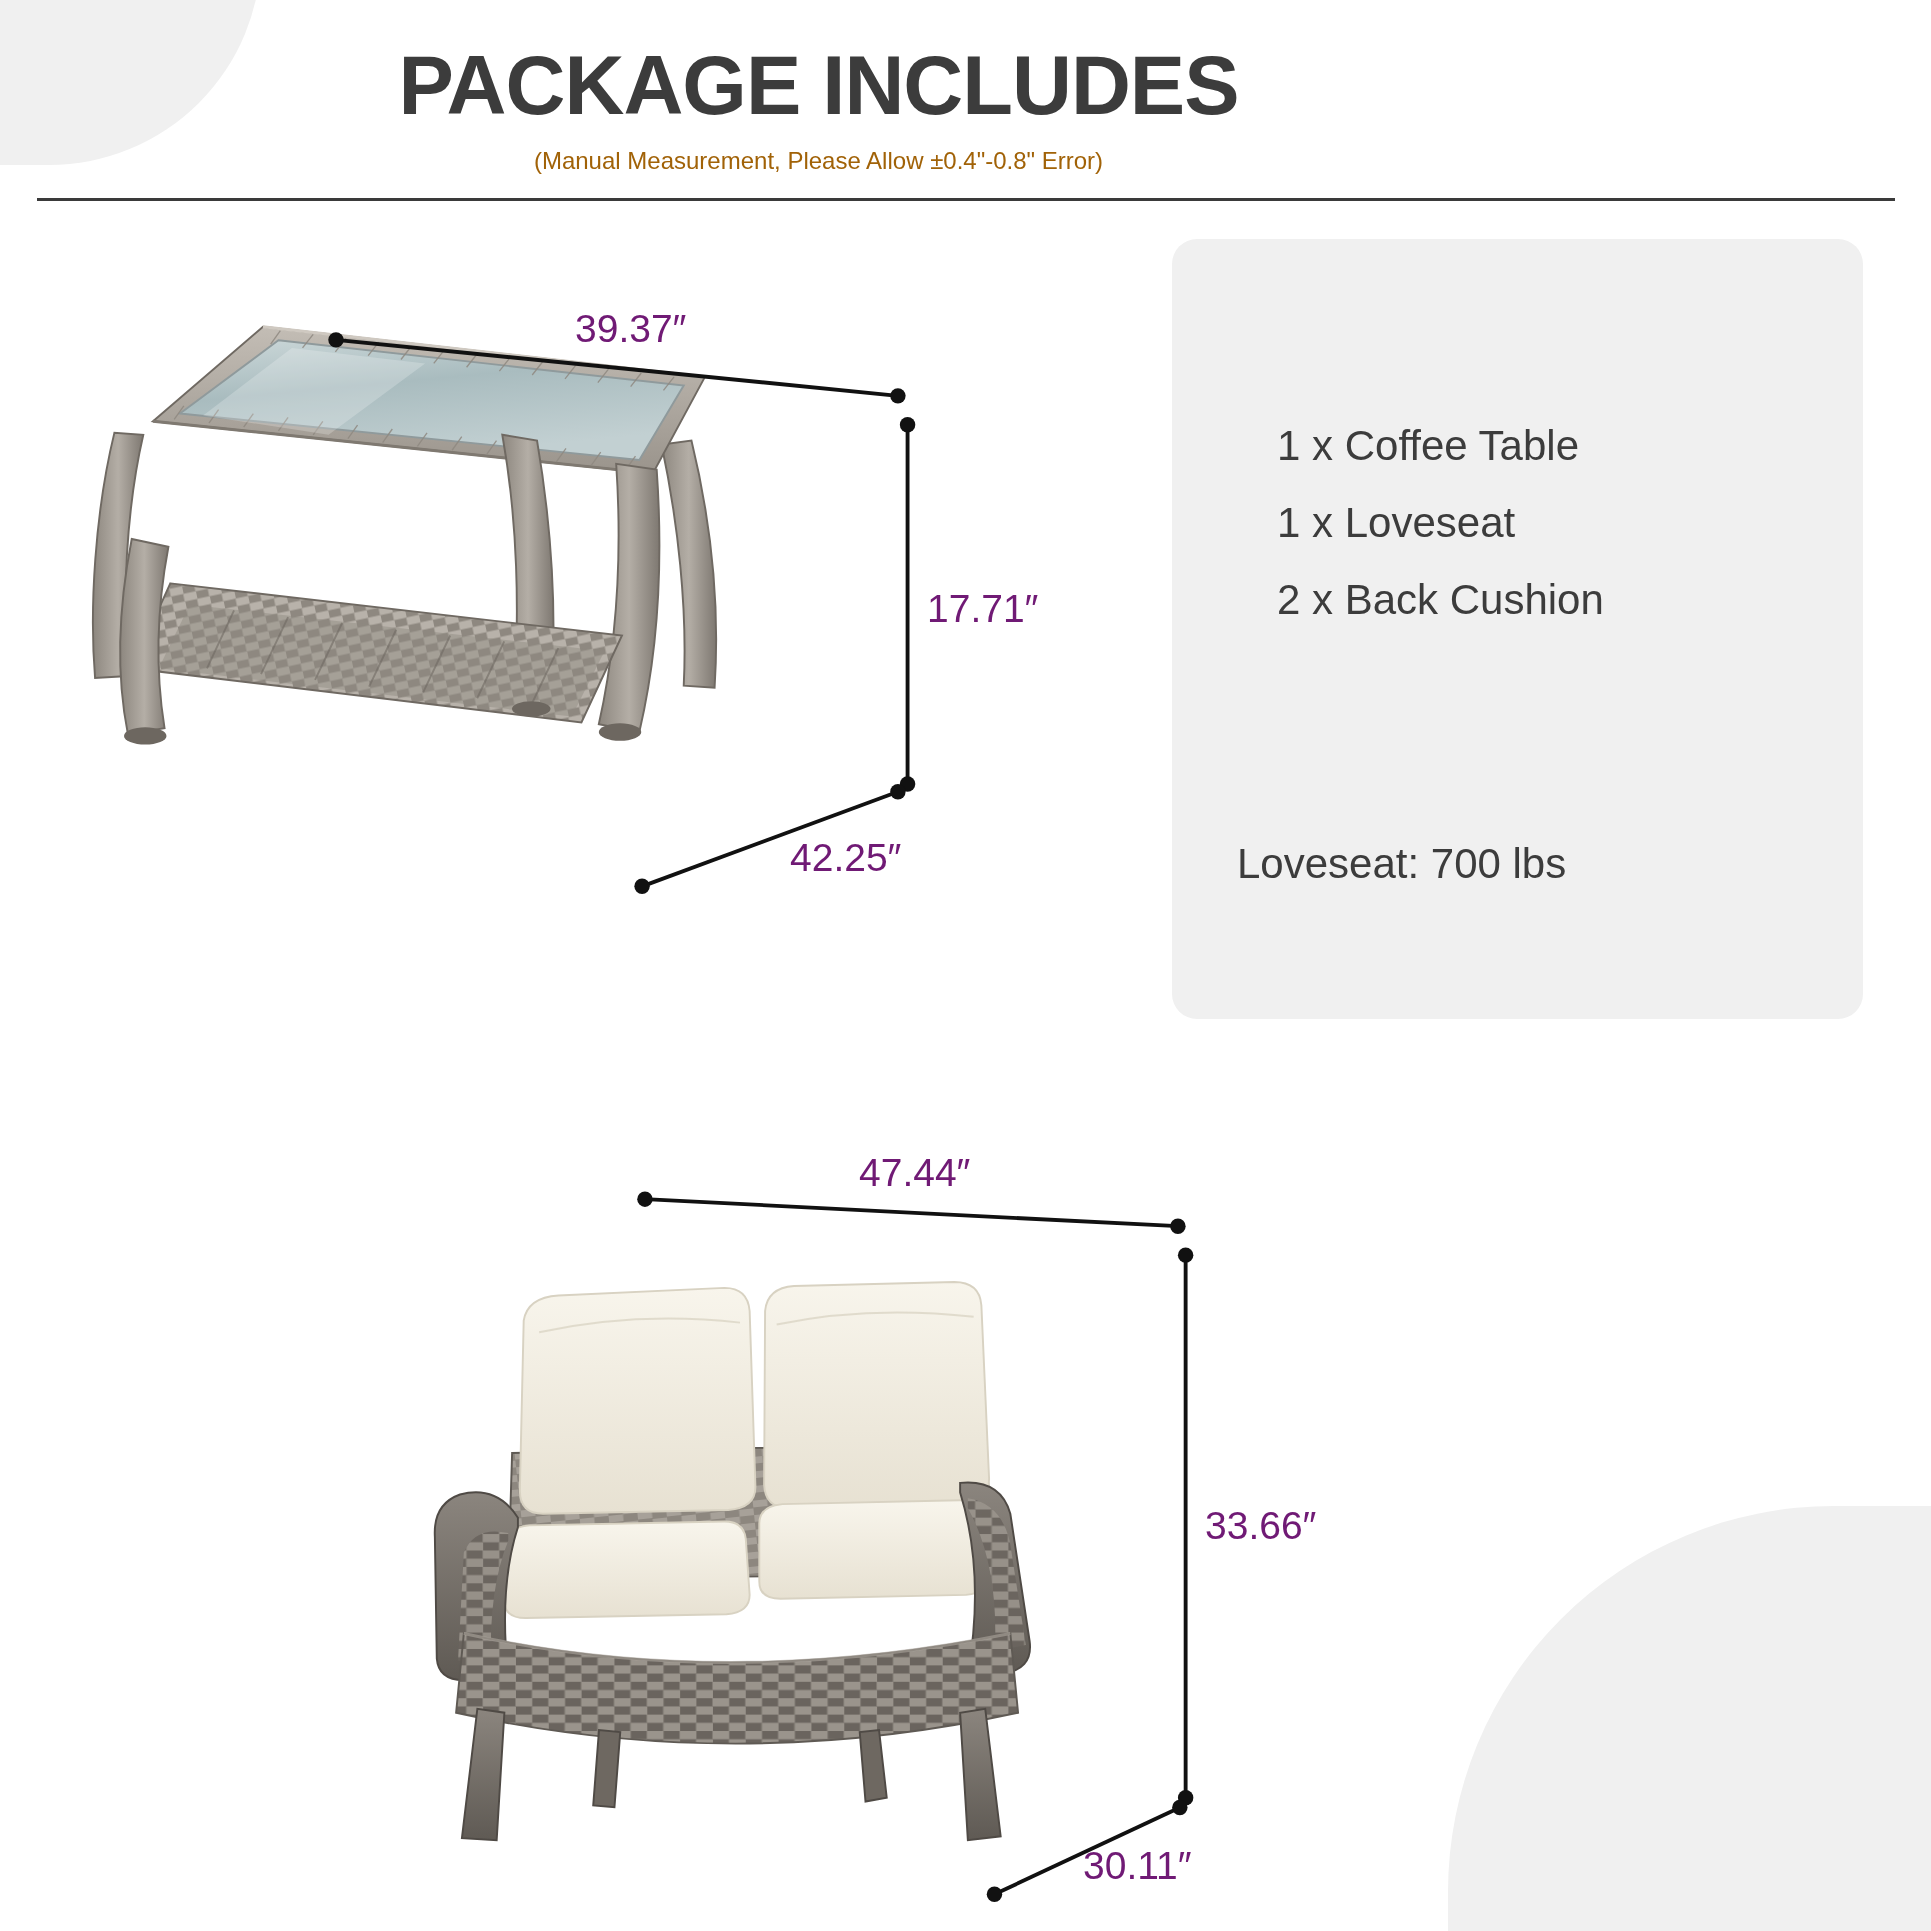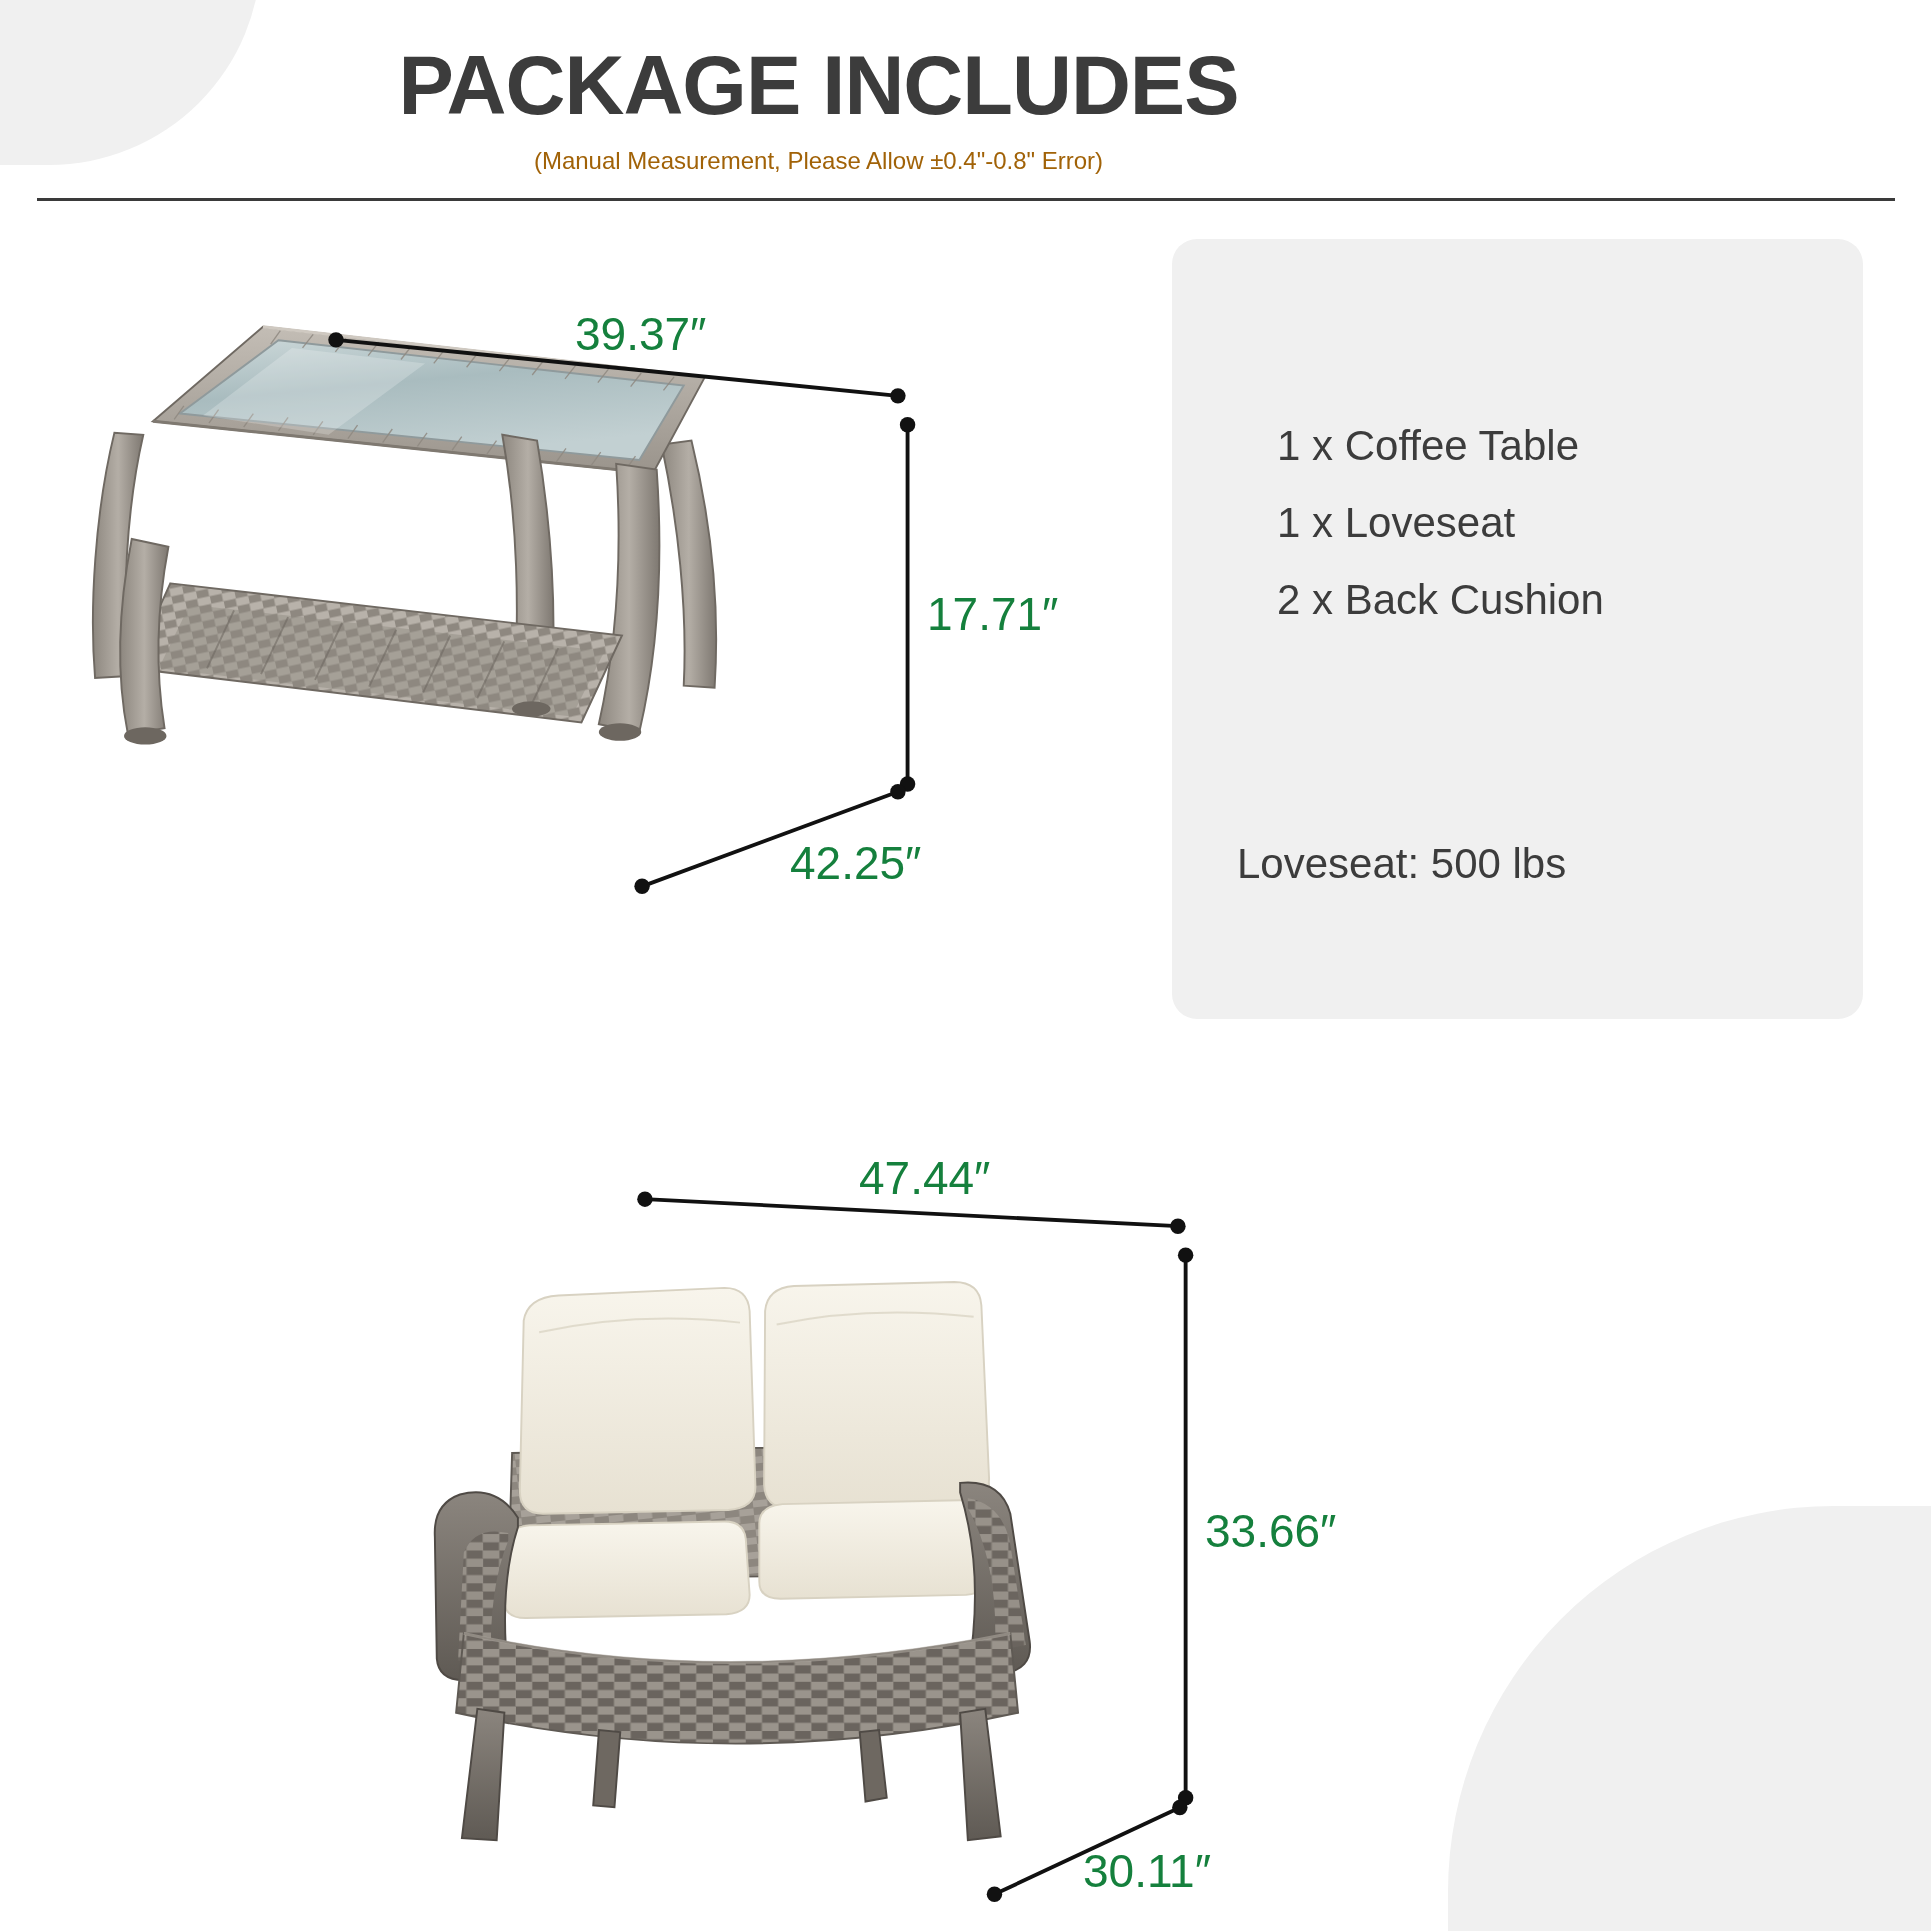--- a/index.html
+++ b/index.html
@@ -109,22 +109,22 @@
     top: 840px;
     font-size: 42px;
     color: #3c3c3c;
     z-index: 3;
     white-space: nowrap;
   }
 
   
   .dim {
     position: absolute;
-    font-size: 46px;
-    color: #15803d;
+    font-size: 39px;
+    color: #701a75;
     z-index: 6;
     white-space: nowrap;
   }
 
   
   svg.layer {
     position: absolute;
     left: 0;
     top: 0;
     width: 1931px;
@@ -150,21 +150,21 @@
 <div class="rule"></div>
 
 <div class="panel"></div>
 <div class="panel-h includes">SET INCLUDES</div>
 <ul class="panel-list">
   <li>1 x Coffee Table</li>
   <li>1 x Loveseat</li>
   <li>2 x Back Cushion</li>
 </ul>
 <div class="panel-h weight">WEIGHT CAPACITY</div>
-<div class="panel-weight-val">Loveseat: 500 lbs</div>
+<div class="panel-weight-val">Loveseat: 700 lbs</div>
 
 <svg class="art" style="left:39px; top:319px;" width="888" height="579" viewBox="0 0 920 600">
   <defs>
     <linearGradient id="glassG" x1="0" y1="0" x2="0.4" y2="1">
       <stop offset="0%" stop-color="#cdd9da"></stop>
       <stop offset="45%" stop-color="#a9bcbf"></stop>
       <stop offset="100%" stop-color="#c2d0d2"></stop>
     </linearGradient>
     <linearGradient id="wickTop" x1="0" y1="0" x2="0" y2="1">
       <stop offset="0%" stop-color="#c3bdb5"></stop>

